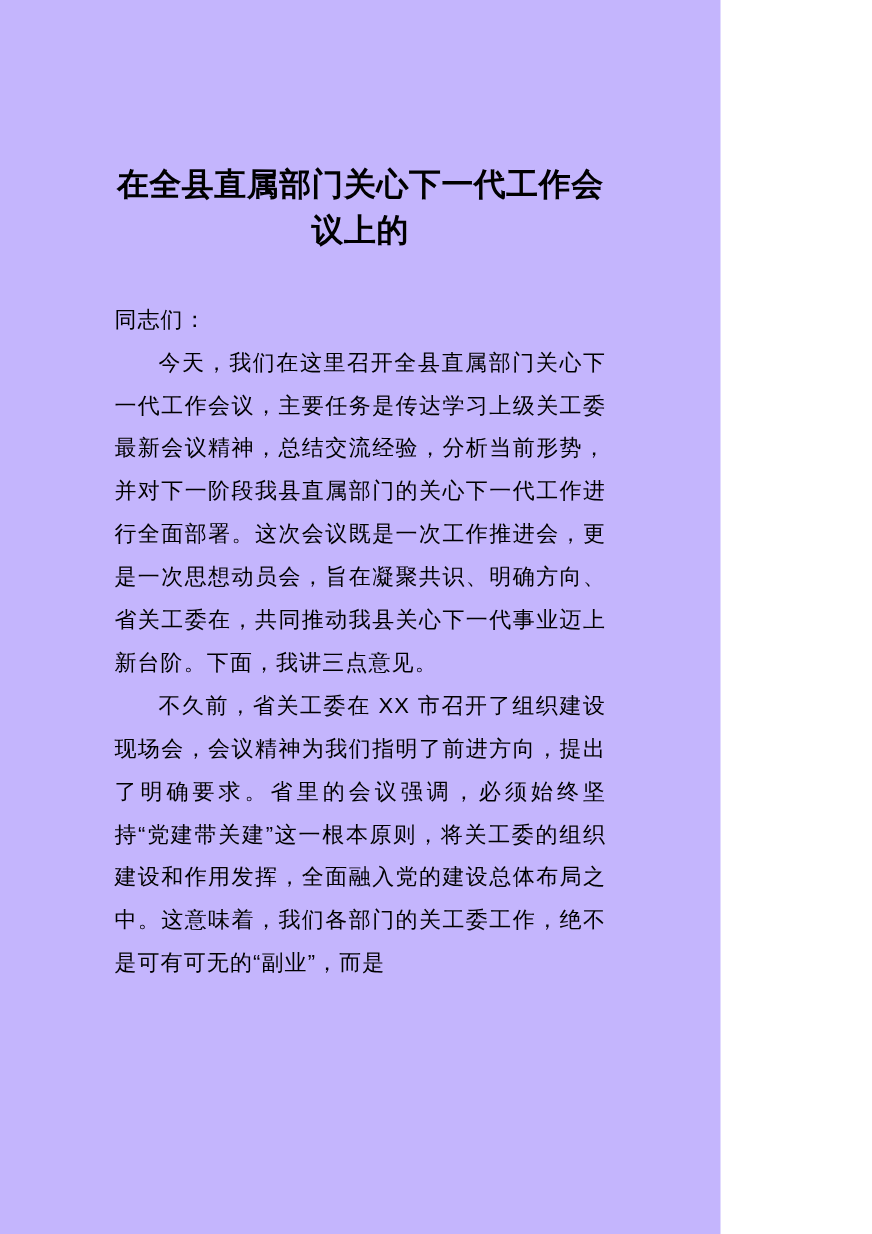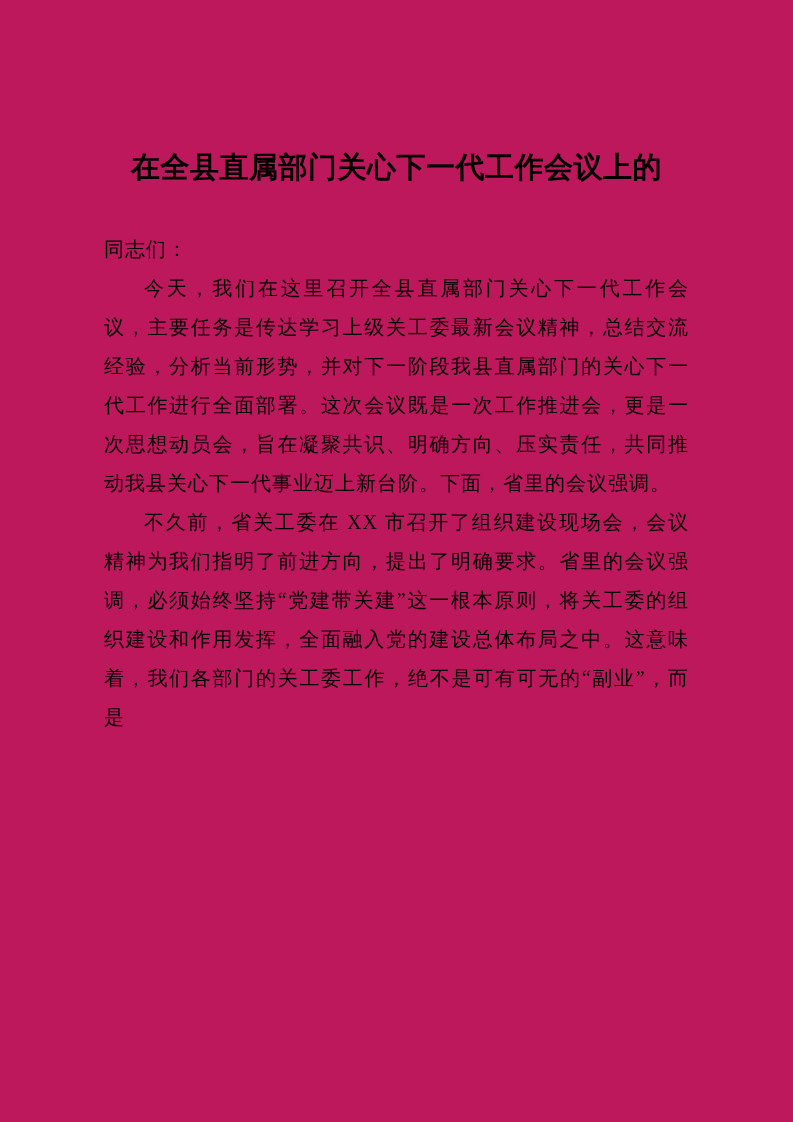--- a/index.html
+++ b/index.html
@@ -2,43 +2,43 @@
 <html><head>
 <meta charset="utf-8">
 <style>
   html, body {
     margin: 0;
     padding: 0;
     background: #ffffff;
   }
   .page {
     position: relative;
-    width: 793px;
+    width: 655px;
     height: 1122px;
-    background: #be185d;
+    background: #c4b5fd;
     box-sizing: border-box;
     padding: 146px 104px 0 104px;
     color: #000000;
     overflow: hidden;
   }
   .doc-title {
     margin: 0 0 42px 0;
     font-family: "DejaVu Sans", "Liberation Sans", sans-serif;
     font-weight: bold;
     font-size: 29px;
     line-height: 42px;
     text-align: center;
     letter-spacing: 0.5px;
   }
   .doc-title .title-line {
     display: block;
   }
   .doc-body p {
     margin: 0;
-    font-family: Liberation Serif, serif;
+    font-family: Liberation Sans, sans-serif;
     font-size: 20px;
     line-height: 39px;
     text-align: justify;
     letter-spacing: 1px;
   }
   .doc-body p.salutation {
     text-indent: 0;
   }
   .doc-body p.body {
     text-indent: 2em;
@@ -52,16 +52,16 @@
 </style>
 </head>
 <body>
 
 <div class="page">
   <h1 class="doc-title">
     <span class="title-line">在全县直属部门关心下一代工作会议上的</span>
   </h1>
   <div class="doc-body" id="doc-body">
       <p class="salutation">同志们：</p>
-      <p class="body">今天，我们在这里召开全县直属部门关心下一代工作会议，主要任务是传达学习上级关工委最新会议精神，总结交流经验，分析当前形势，并对下一阶段我县直属部门的关心下一代工作进行全面部署。这次会议既是一次工作推进会，更是一次思想动员会，旨在凝聚共识、明确方向、压实责任，共同推动我县关心下一代事业迈上新台阶。下面，省里的会议强调。</p>
+      <p class="body">今天，我们在这里召开全县直属部门关心下一代工作会议，主要任务是传达学习上级关工委最新会议精神，总结交流经验，分析当前形势，并对下一阶段我县直属部门的关心下一代工作进行全面部署。这次会议既是一次工作推进会，更是一次思想动员会，旨在凝聚共识、明确方向、省关工委在，共同推动我县关心下一代事业迈上新台阶。下面，我讲三点意见。</p>
       <p class="body">不久前，省关工委在 XX 市召开了组织建设现场会，会议精神为我们指明了前进方向，提出了明确要求。省里的会议强调，必须始终坚持“党建带关建”这一根本原则，将关工委的组织建设和作用发挥，全面融入党的建设总体布局之中。这意味着，我们各部门的关工委工作，绝不是可有可无的“副业”，而是</p>
     </div>
 </div>
 
 </body></html>

